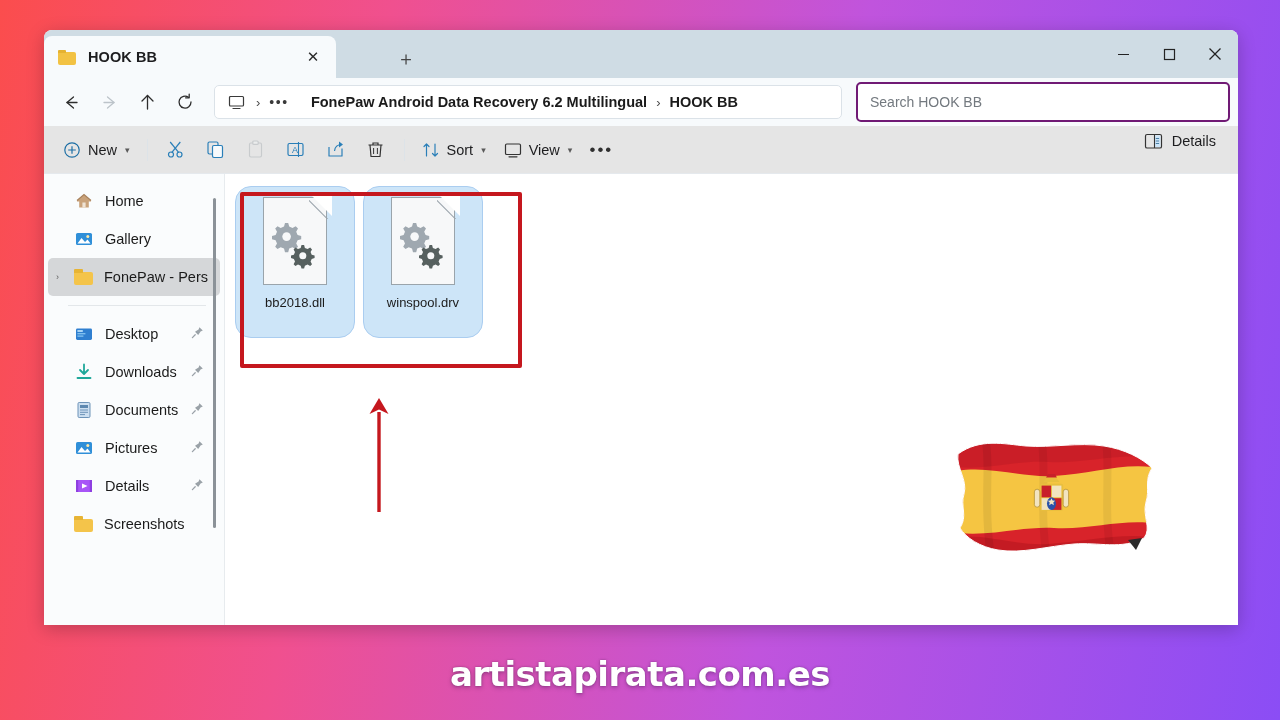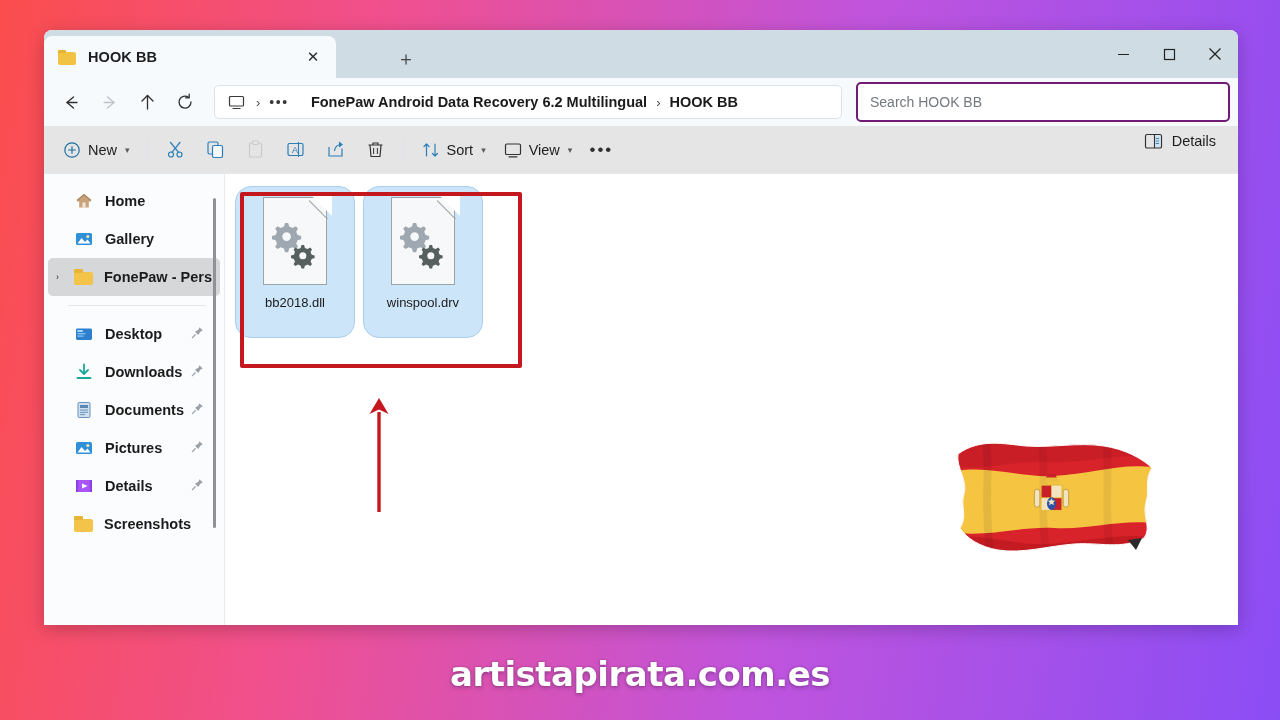--- a/index.html
+++ b/index.html
@@ -223,21 +223,20 @@
     background: #ffffff;
   }
   .sidebar {
     position: relative;
     width: 180px;
     flex: 0 0 auto;
     background: #fafcfd;
     padding-top: 8px;
     box-sizing: border-box;
     overflow: hidden;
-    font-weight: bold;
   }
   .sb-item {
     position: relative;
     height: 38px;
     display: flex;
     align-items: center;
     margin: 0 4px;
     padding-left: 26px;
     border-radius: 5px;
     box-sizing: border-box;

